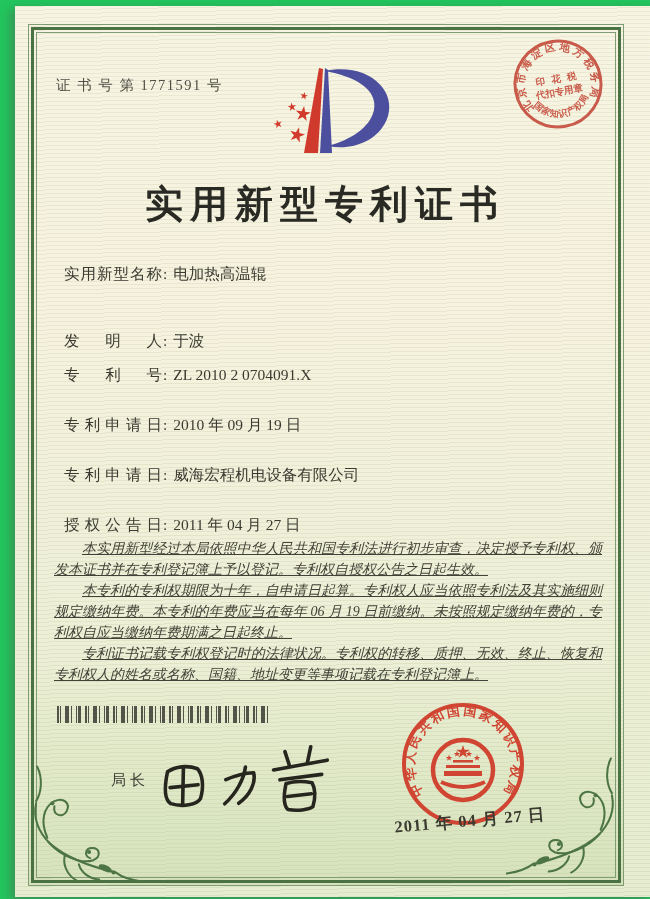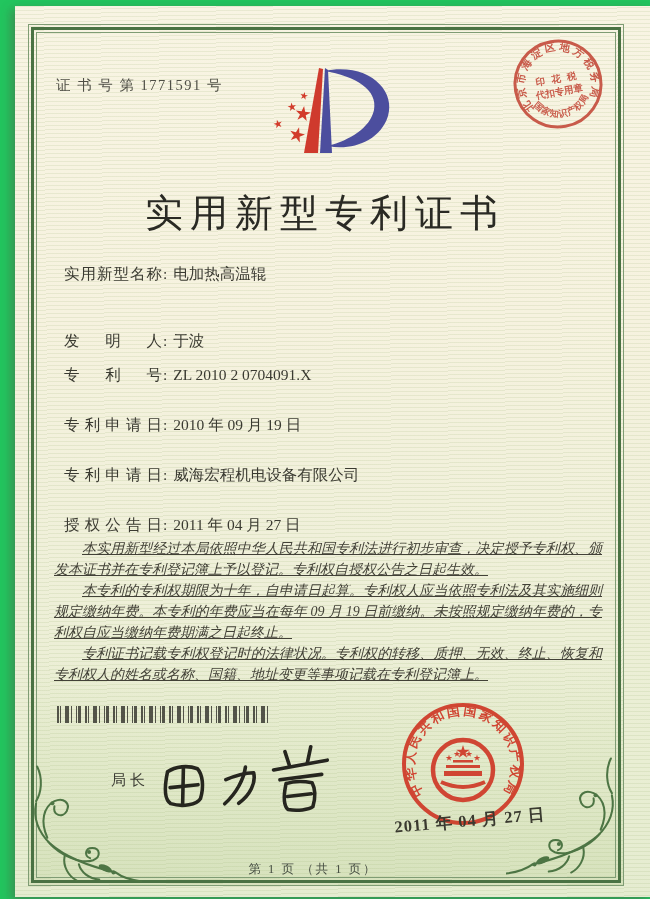--- a/index.html
+++ b/index.html
@@ -14,21 +14,21 @@
          box-shadow:-5px 3px 9px rgba(90,90,75,.35), 0 4px 8px rgba(90,90,75,.25);}
   .green-tint{position:absolute;left:28px;right:26px;bottom:13px;height:230px;
          background:linear-gradient(180deg,rgba(170,195,130,0) 0%,rgba(170,195,130,.25) 100%);}
   
   .frame-outer{position:absolute;left:28px;top:24px;right:26px;bottom:13px;border:1px solid #7f9c74;}
   .frame-mid{position:absolute;inset:2px;border:3px solid #4a7243;}
   .frame-inner{position:absolute;inset:2px;border:1px solid #7f9c74;}
 
   .cert-no{position:absolute;left:56px;top:76px;font-size:14.5px;letter-spacing:1.5px;color:#4f4f46;}
   .title{position:absolute;left:0;right:0;top:179px;text-align:center;font-size:38px;
-         font-weight:normal;letter-spacing:7px;color:#2a2a24;margin-top:9px;}
+         font-weight:bold;letter-spacing:7px;color:#2a2a24;}
 
   .field{position:absolute;left:64px;font-size:15.5px;color:#3a3a31;white-space:nowrap;}
   .flabel{display:inline-block;width:98px;text-align:justify;text-align-last:justify;}
   .fcolon{margin-left:1px;}
   .fvalue{margin-left:6px;}
 
   .body-text{position:absolute;left:54px;top:538px;width:548px;font-size:14px;line-height:21px;
              text-align:justify;color:#424137;font-style:italic;text-decoration:underline;}
   .body-text p{margin:0;text-indent:2em;}
 
@@ -152,21 +152,21 @@
   </div>
   <div class="field" style="top:465px">
     <span class="flabel">专利申请日</span><span class="fcolon">:</span><span class="fvalue">威海宏程机电设备有限公司</span>
   </div>
   <div class="field" style="top:515px">
     <span class="flabel">授权公告日</span><span class="fcolon">:</span><span class="fvalue">2011 年 04 月 27 日</span>
   </div>
 
   <div class="body-text">
     <p>本实用新型经过本局依照中华人民共和国专利法进行初步审查，决定授予专利权、颁发本证书并在专利登记簿上予以登记。专利权自授权公告之日起生效。</p>
-    <p>本专利的专利权期限为十年，自申请日起算。专利权人应当依照专利法及其实施细则规定缴纳年费。本专利的年费应当在每年 09 月 19 日前缴纳。未按照规定缴纳年费的，专利权自应当缴纳年费期满之日起终止。</p>
+    <p>本专利的专利权期限为十年，自申请日起算。专利权人应当依照专利法及其实施细则规定缴纳年费。本专利的年费应当在每年 06 月 19 日前缴纳。未按照规定缴纳年费的，专利权自应当缴纳年费期满之日起终止。</p>
     <p>专利证书记载专利权登记时的法律状况。专利权的转移、质押、无效、终止、恢复和专利权人的姓名或名称、国籍、地址变更等事项记载在专利登记簿上。</p>
   </div>
 
   <div class="barcode"></div>
 
   <div class="director">局长</div>
   <svg class="sig-svg" width="200" height="100" viewBox="0 0 200 100">
     <title>田力普</title>
     <g stroke="#26261f" stroke-width="3.6" fill="none" stroke-linecap="round" stroke-linejoin="round">
       <path d="M22 36 C18 52 18 64 24 68 C36 72 50 70 54 64 C58 52 57 40 52 34 C42 30 30 31 22 36"></path>
@@ -200,14 +200,13 @@
       <use href="#starB" xlink:href="#starB" transform="translate(6 -10) scale(3.5)"></use>
       <use href="#starB" xlink:href="#starB" transform="translate(14 -6) scale(3.5)"></use>
       <rect x="-10" y="-4" width="20" height="2.5"></rect>
       <rect x="-17" y="1" width="34" height="3"></rect>
       <rect x="-19" y="7" width="38" height="5"></rect>
       <path d="M-22 18 Q0 28 22 18" fill="none" stroke="#cf3a28" stroke-width="4"></path>
     </g>
   </svg>
   <div class="seal-date">2011 年 04 月 27 日</div>
 
-  <div class="footer">第 1 页 （共 1 页）</div>
 </div>
 
 </body></html>

